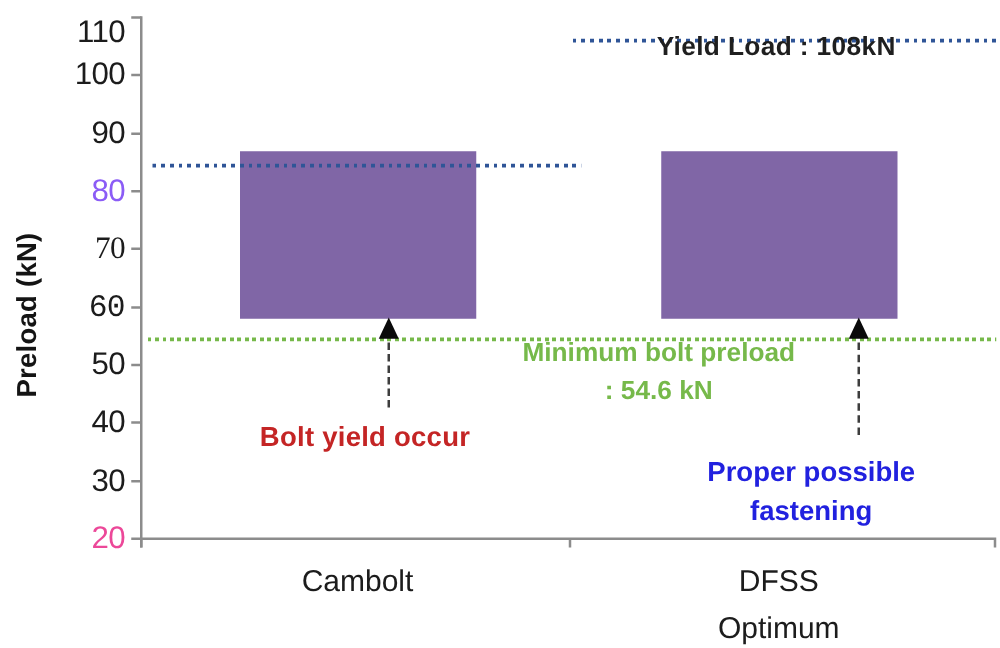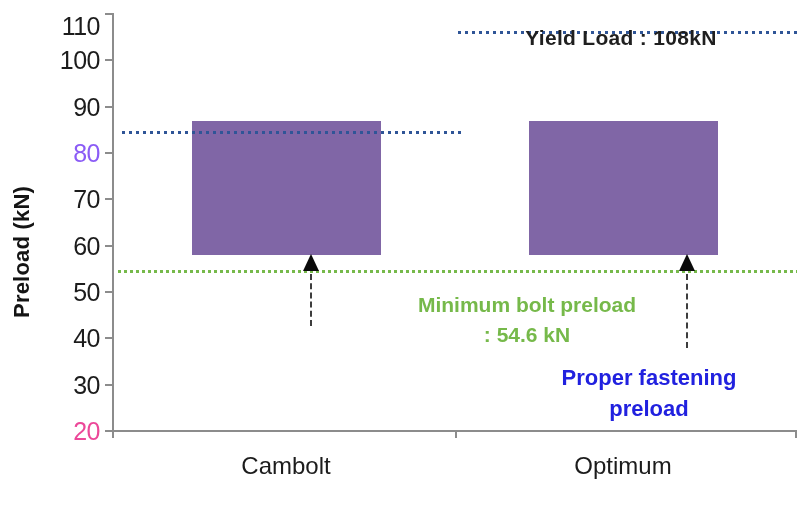--- a/index.html
+++ b/index.html
@@ -66,52 +66,54 @@
   <div id="marks">
       <div class="y-tick" style="top: 13px;"></div>
       <div class="y-tick-label" style="top: 26px; color: rgb(28, 28, 28);">110</div>
       <div class="y-tick" style="top: 59.3333px;"></div>
       <div class="y-tick-label" style="top: 60.3333px; color: rgb(28, 28, 28);">100</div>
       <div class="y-tick" style="top: 105.667px;"></div>
       <div class="y-tick-label" style="top: 106.667px; color: rgb(28, 28, 28);">90</div>
       <div class="y-tick" style="top: 152px;"></div>
       <div class="y-tick-label" style="top: 153px; color: #8b5cf6;">80</div>
       <div class="y-tick" style="top: 198.333px;"></div>
-      <div class="y-tick-label" style="top: 199.333px; color: rgb(28, 28, 28);">70</div>
+      <div class="y-tick-label" style="top: 199.333px; color: rgb(28, 28, 28); font-family: Liberation Serif, serif;">70</div>
       <div class="y-tick" style="top: 244.667px;"></div>
-      <div class="y-tick-label" style="top: 245.667px; color: rgb(28, 28, 28);">60</div>
+      <div class="y-tick-label" style="top: 245.667px; color: rgb(28, 28, 28); font-family: Liberation Mono, monospace;">60</div>
       <div class="y-tick" style="top: 291px;"></div>
       <div class="y-tick-label" style="top: 292px; color: rgb(28, 28, 28);">50</div>
       <div class="y-tick" style="top: 337.333px;"></div>
       <div class="y-tick-label" style="top: 338.333px; color: rgb(28, 28, 28);">40</div>
       <div class="y-tick" style="top: 383.667px;"></div>
       <div class="y-tick-label" style="top: 384.667px; color: rgb(28, 28, 28);">30</div>
       <div class="y-tick" style="top: 430px;"></div>
       <div class="y-tick-label" style="top: 431px; color: #ec4899;">20</div>
       <div class="bar" style="left: 191.5px; top: 120.567px; width: 189px; height: 134.367px; background: rgb(128, 102, 166);"></div>
       <div class="bar" style="left: 528.5px; top: 120.567px; width: 189px; height: 134.367px; background: rgb(128, 102, 166);"></div>
       <div class="refline" style="left: 122px; width: 343px; top: 130.65px; background-image: repeating-linear-gradient(90deg, rgb(47, 85, 151) 0px, rgb(47, 85, 151) 3px, transparent 3px, transparent 7px);"></div>
       <div class="refline" style="left: 458px; width: 339px; top: 31.0333px; background-image: repeating-linear-gradient(90deg, rgb(47, 85, 151) 0px, rgb(47, 85, 151) 3px, transparent 3px, transparent 7px);"></div>
       <div class="refline" style="left: 118px; width: 679px; top: 269.65px; background-image: repeating-linear-gradient(90deg, rgb(118, 185, 74) 0px, rgb(118, 185, 74) 3px, transparent 3px, transparent 6px);"></div>
       <div class="cat-label" style="left: 286px;">
         <div>Cambolt</div>
       </div>
       <div class="cat-label" style="left: 623px;">
+        <div>DFSS</div>
         <div>Optimum</div>
       </div>
     </div>
 
   <div class="ann ann-black" style="left:621px;top:15px;margin-top:23px;">Yield Load : 108kN</div>
-  <div class="ann ann-green" style="left: 527px; top: 320px; color: rgb(118, 185, 74);">
+  <div class="ann ann-red" style="left: 292px; top: 350px; color: rgb(196, 37, 37);">Bolt yield occur</div>
+  <div class="ann ann-green" style="left: 527px; top: 298px; color: rgb(118, 185, 74);">
     <div>Minimum bolt preload</div>
     <div>: 54.6 kN</div>
   </div>
   <div class="ann ann-blue" style="left: 649px; top: 393px; color: rgb(33, 33, 223);">
-    <div>Proper fastening</div>
-    <div>preload</div>
+    <div>Proper possible</div>
+    <div>fastening</div>
   </div>
 
   <div id="arrow1-head" class="arrow-head"></div>
   <div id="arrow1-tail" class="arrow-tail"></div>
   <div id="arrow2-head" class="arrow-head"></div>
   <div id="arrow2-tail" class="arrow-tail"></div>
 
 </div>
 
 </body></html>

